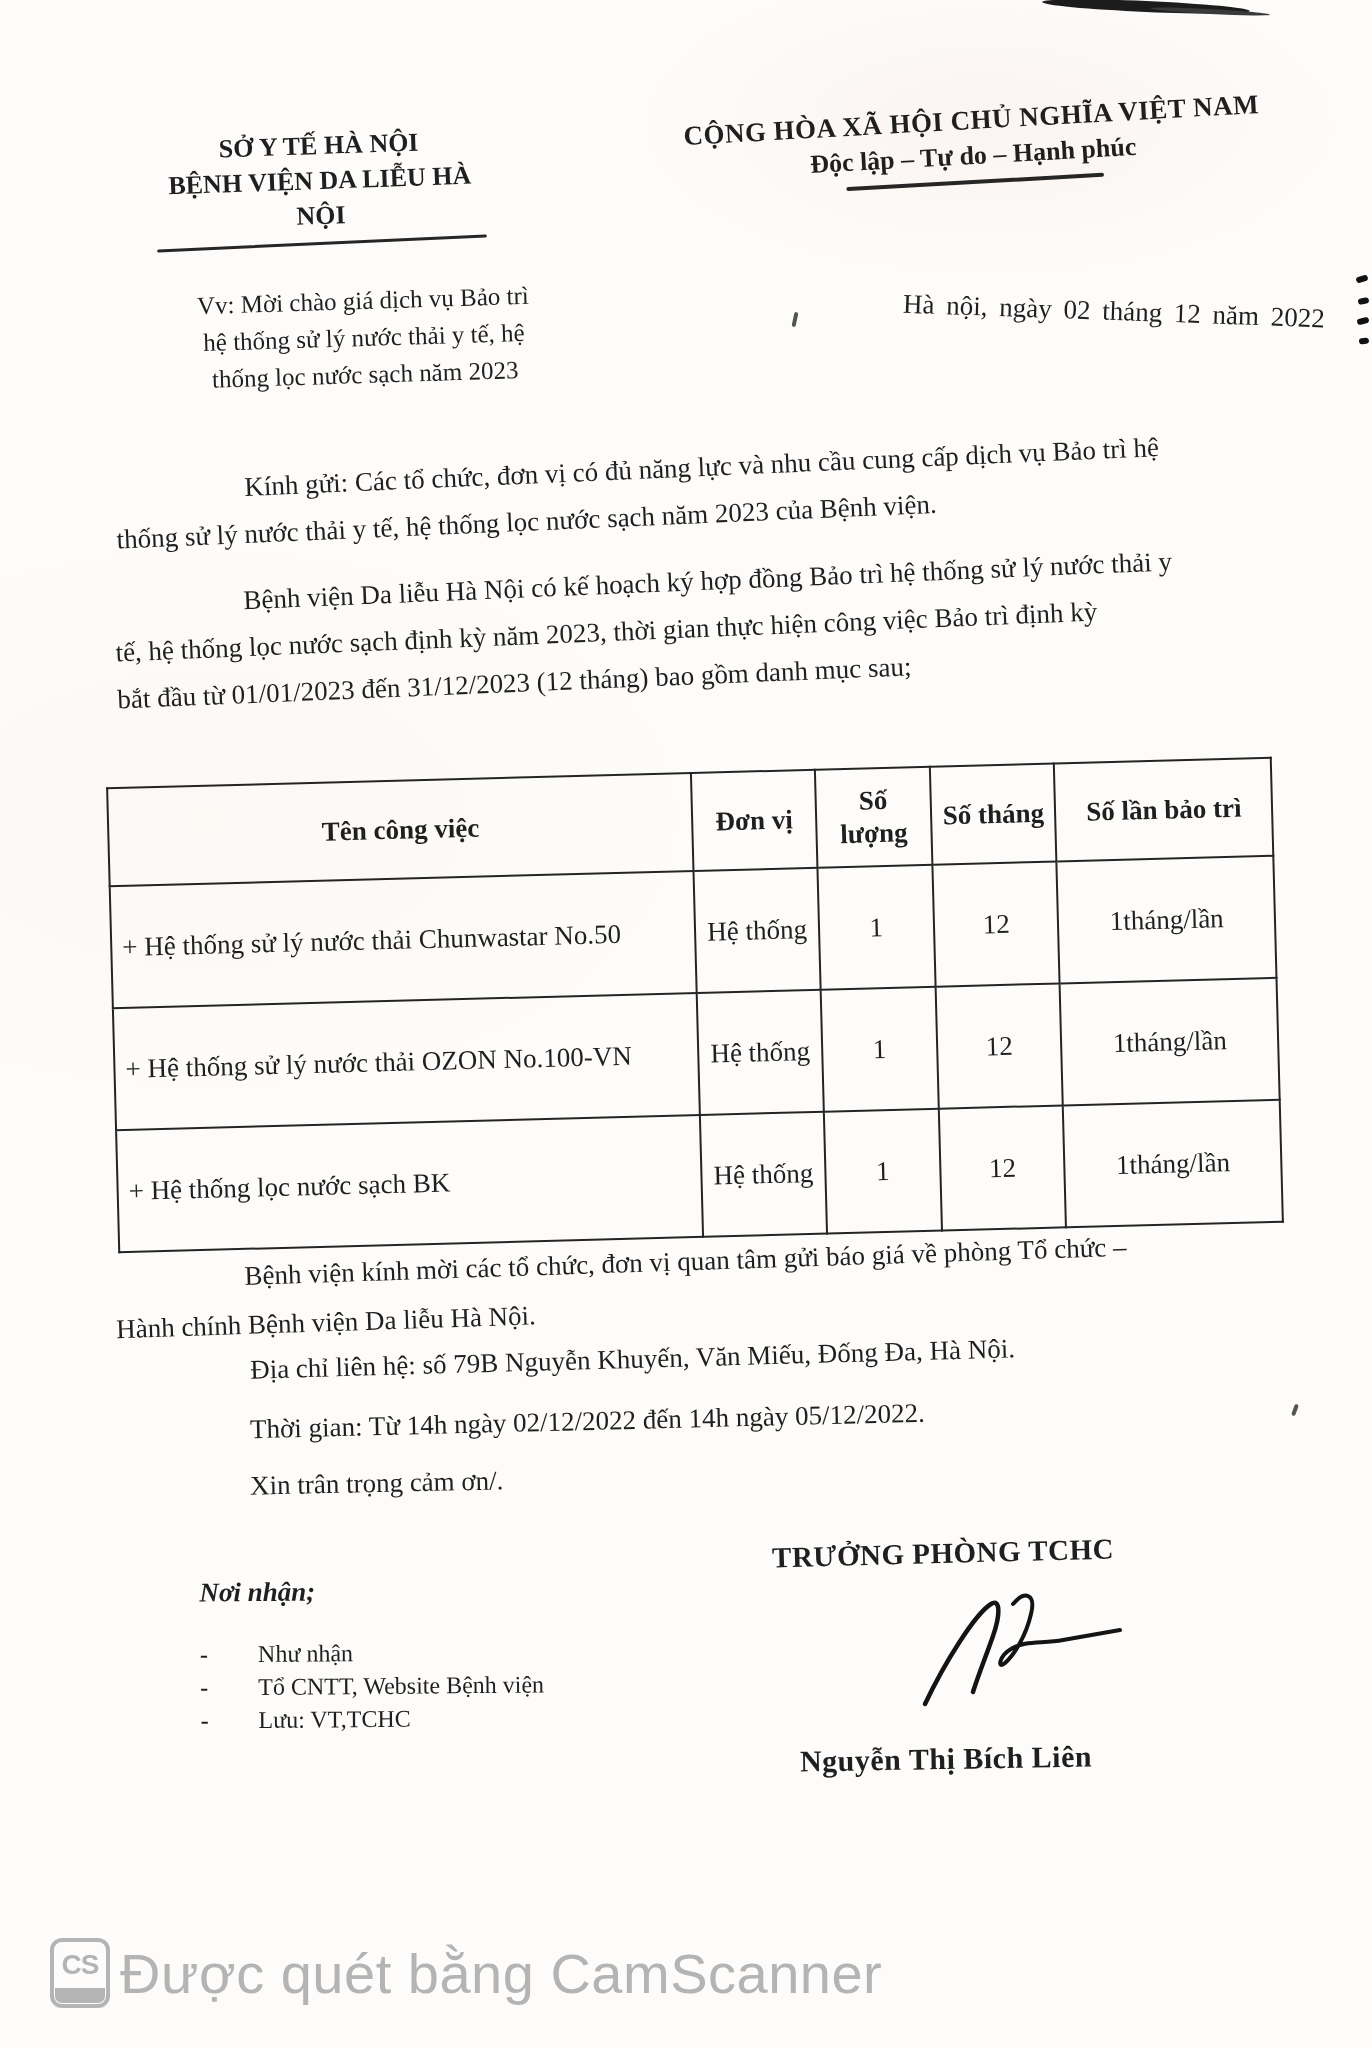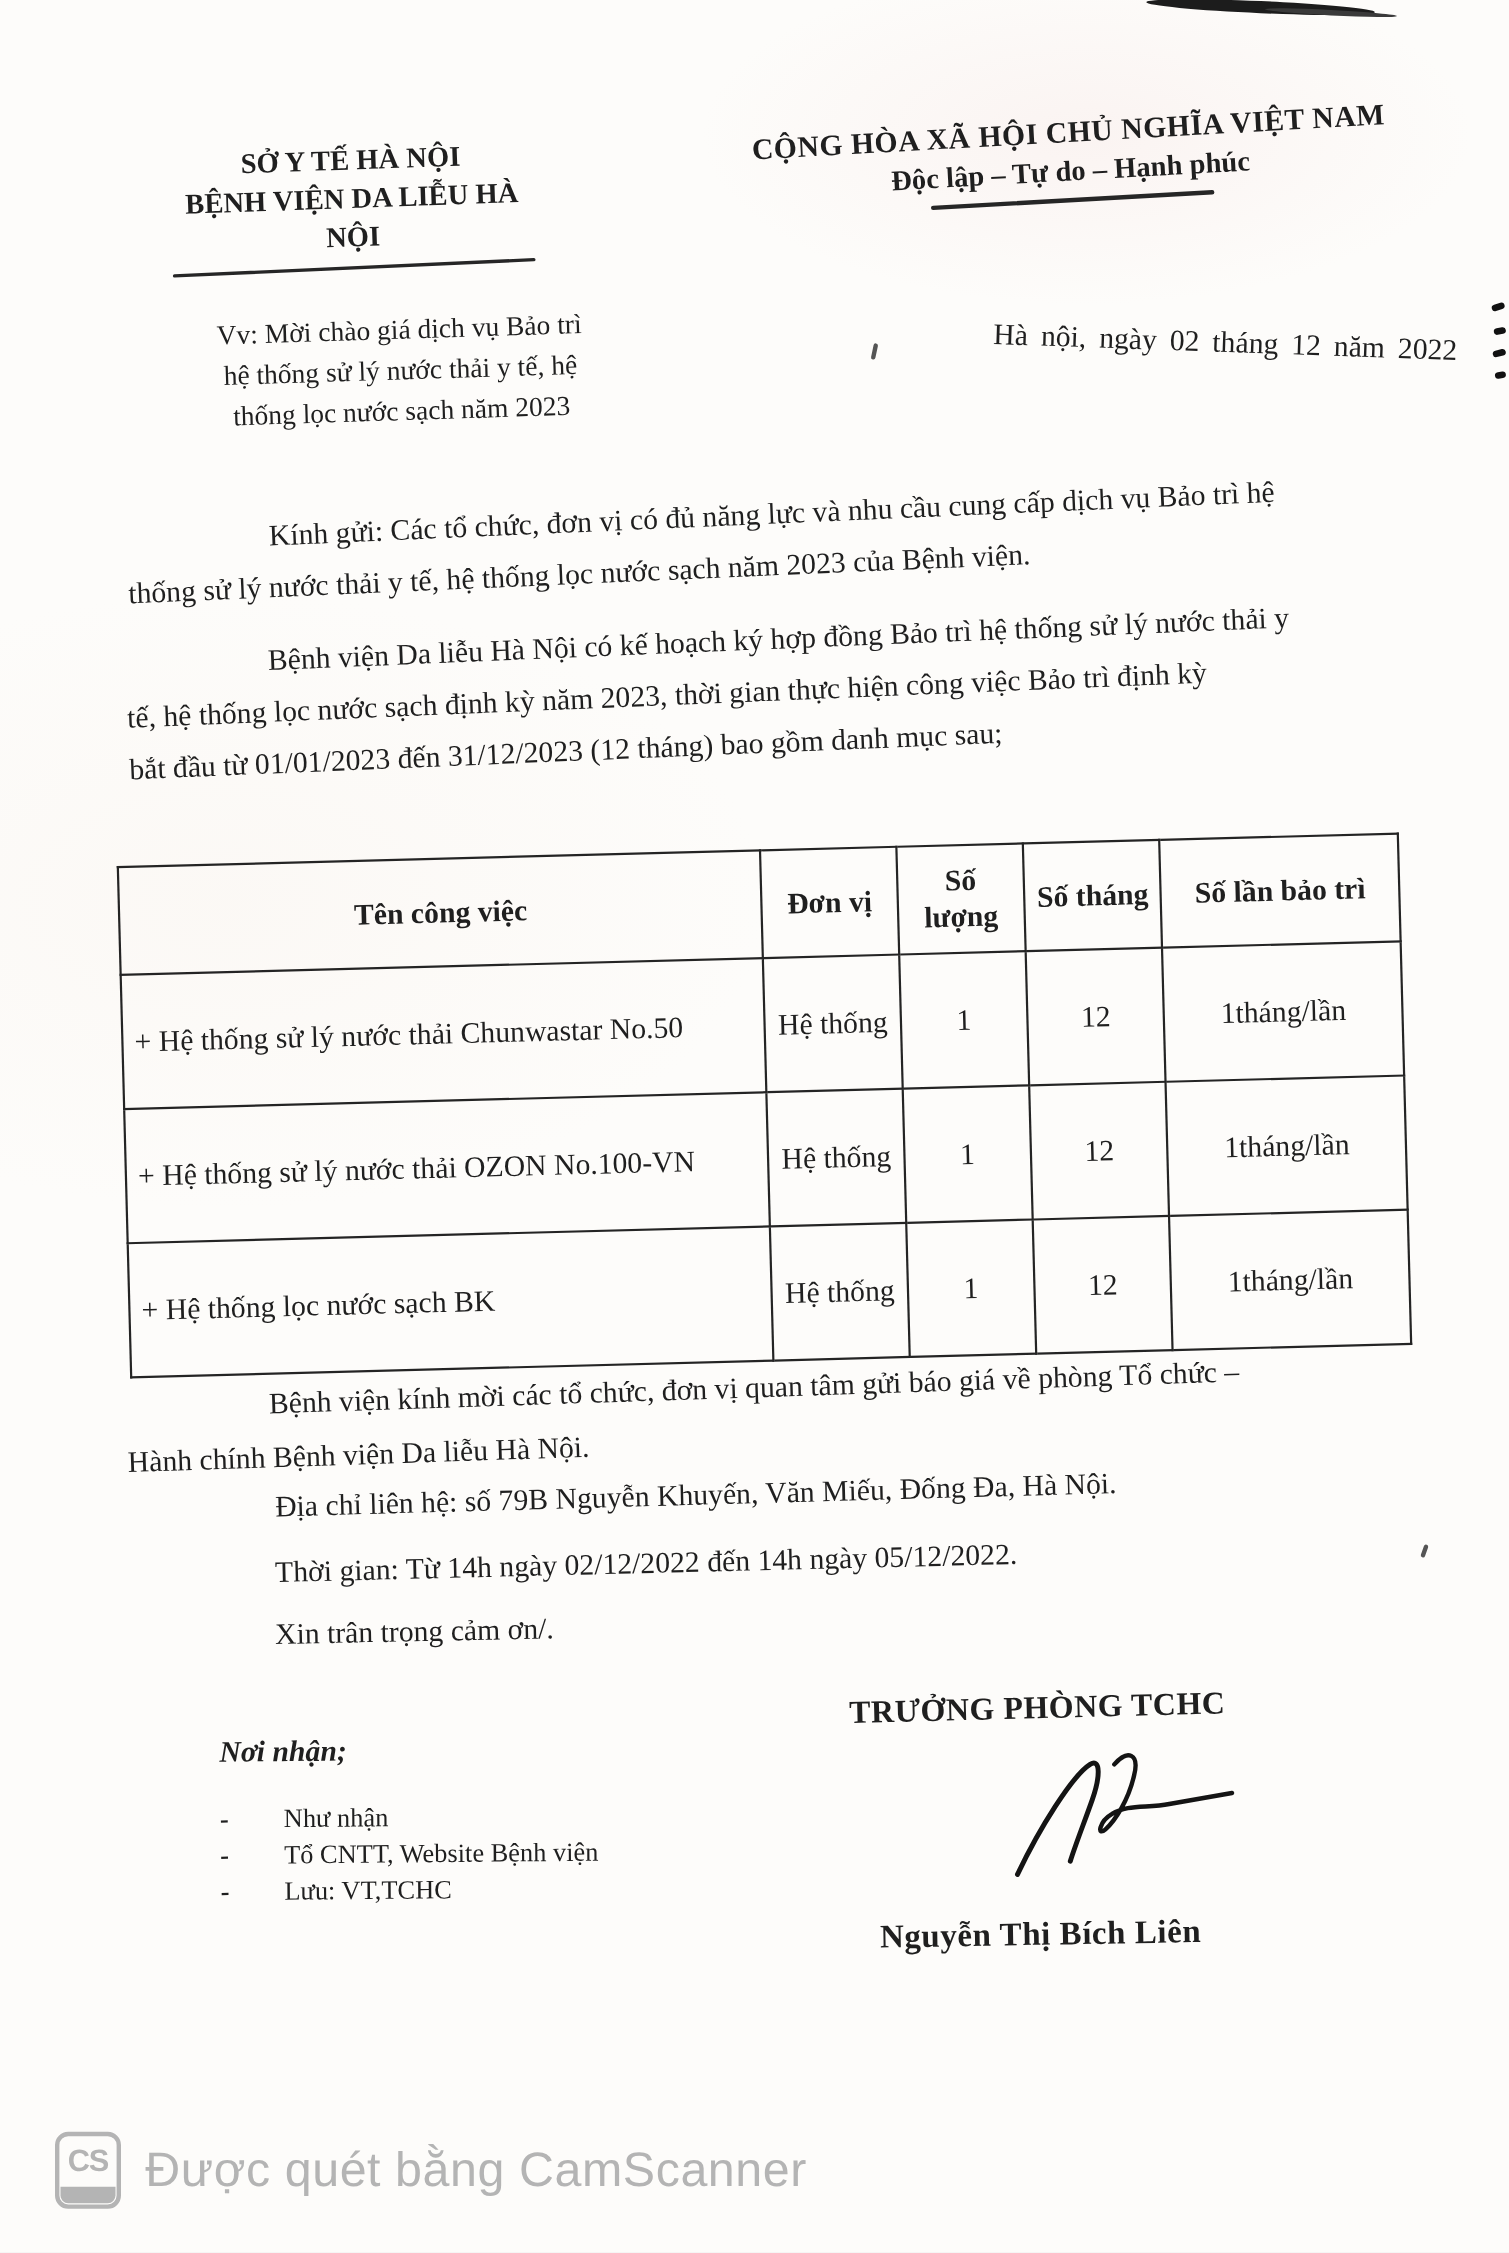--- a/index.html
+++ b/index.html
@@ -60,28 +60,28 @@
              transform:rotate(-1deg); white-space:nowrap; letter-spacing:0.5px; }
 
   
   .recips { left:200px; top:1576px; transform:rotate(-0.5deg); }
   .recips .label { font-weight:bold; font-style:italic; font-size:27px; }
   .recips .list { margin-top:30px; }
   .recips .row { display:flex; font-size:24px; line-height:33px; }
   .recips .dash { width:58px; font-weight:bold; }
 
   
-  .footer { left:50px; top:1938px; display:flex; align-items:center; gap:22px;
+  .footer { left:50px; top:1938px; display:flex; align-items:center; gap:10px;
             color:#b4b4b4; font-family:"Liberation Sans","DejaVu Sans",sans-serif; }
   .cs-badge { position:relative; width:60px; height:70px; border:4px solid #b4b4b4;
               border-radius:12px; box-sizing:border-box; display:flex; justify-content:center; }
   .cs-badge .cs-txt { font-weight:bold; font-size:28px; margin-top:7px; letter-spacing:-1px; }
   .cs-badge .cs-bar { position:absolute; left:1px; right:1px; bottom:1px; height:15px;
                       background:#b4b4b4; border-radius:0 0 7px 7px; }
-  .footer .ftxt { font-size:44px; letter-spacing:0.5px; white-space:nowrap; }
+  .footer .ftxt { font-size:56px; letter-spacing:0.5px; white-space:nowrap; }
 
   
   .streak { left:1042px; top:1px; width:208px; height:11px; background:#1c1c1c;
             border-radius:50%; transform:rotate(2.5deg); }
   .streak2 { left:1150px; top:9px; width:120px; height:5px; background:#3a3a3a;
              border-radius:50%; transform:rotate(3deg); }
   .edge-mark { background:#111; border-radius:3px; }
   .tick { background:#555; border-radius:2px; }
 </style>
 </head>

